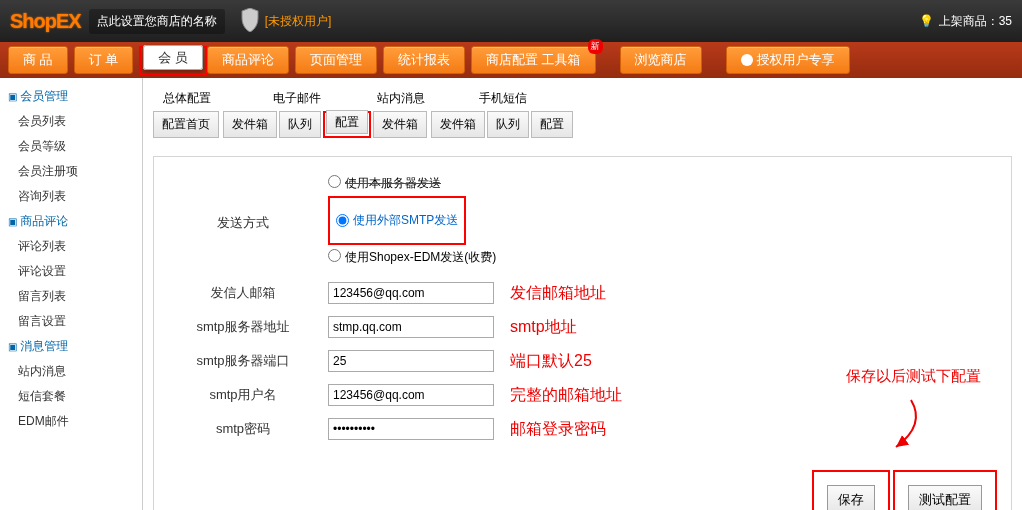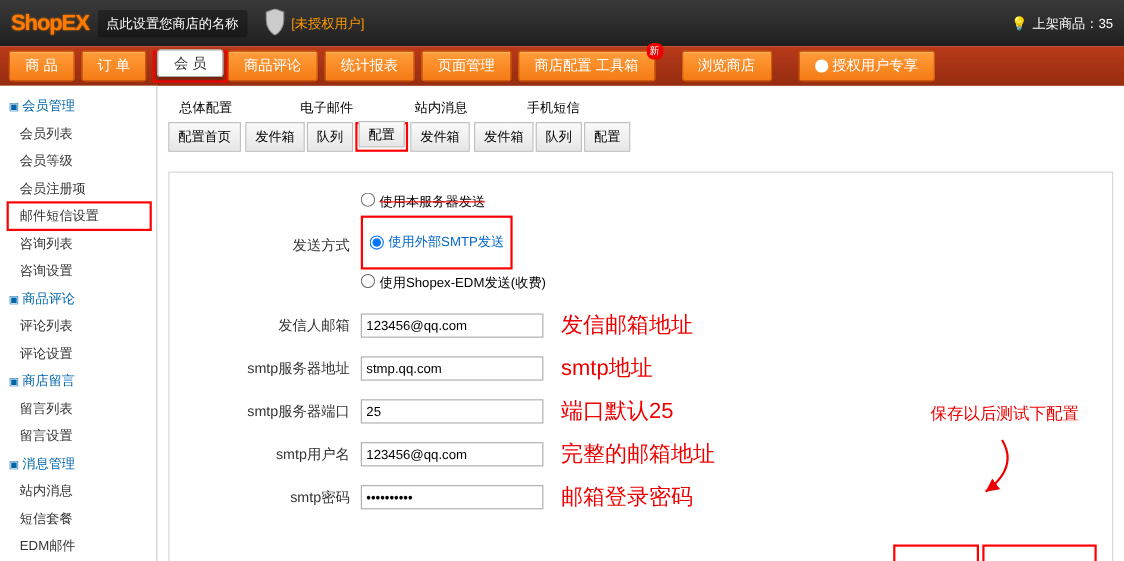--- a/index.html
+++ b/index.html
@@ -40,26 +40,26 @@
   .subtabs { display: flex; border-bottom: none; }
   .subtab-group { margin-right: 2px; }
   .subtab-hdr { text-align: center; font-size: 12px; padding: 4px 0; }
   .subtab-row { display: flex; }
   .subbtn { background: linear-gradient(#fafafa, #e6e6e6); border: 1px solid #bbb; padding: 4px 8px; margin-right: 2px; font-size: 12px; cursor: pointer; }
   .highlight-cfg { border: 2px solid red; padding: 1px; display: inline-block; }
   .highlight-cfg .subbtn { margin-right: 0; }
   
   .form-card { border: 1px solid #d5d5d5; margin-top: 18px; padding: 18px 14px 14px 14px; position: relative; }
   .frow { display: flex; margin-bottom: 12px; align-items: center; }
-  .flabel { width: 160px; text-align: right; padding-right: 10px; color: #333; font-size: 13px; }
+  .flabel { width: 160px; text-align: center; padding-right: 10px; color: #333; font-size: 13px; }
   .radio-opt { display: flex; align-items: flex-start; margin-bottom: 4px; }
   .radio-opt input { margin-right: 4px; }
   .highlight-radio { border: 2px solid red; padding: 14px 6px; display: inline-flex; color: #0066cc; }
   input.txt { width: 166px; padding: 3px 4px; border: 1px solid #aaa; font-size: 12px; }
-  .annot { color: #e00; font-size: 20px; margin-left: 16px; }
+  .annot { color: #e00; font-size: 16px; margin-left: 16px; }
   
   .footer-btns { text-align: right; margin-top: 30px; }
   .btn-save, .btn-test { background: linear-gradient(#fafafa, #e6e6e6); border: 1px solid #999; padding: 5px 10px; font-size: 13px; cursor: pointer; }
   .highlight-btn { border: 2px solid red; padding: 13px; display: inline-block; text-decoration: underline; }
   
   .annot-save { position: absolute; right: 30px; top: 210px; color: #e00; font-size: 15px; }
   .arrow-svg { position: absolute; right: 80px; top: 238px; }
 </style>
 </head>
 <body>
@@ -77,52 +77,49 @@
   <span class="shelf">上架商品：35</span>
 </div>
 
 <div class="nav">
   <span class="nav-btn">商 品</span>
   <span class="nav-btn">订 单</span>
   <span class="highlight-member">
     <span class="nav-btn active">会 员</span>
   </span>
   <span class="nav-btn">商品评论</span>
+  <span class="nav-btn">页面管理</span>
   <span class="nav-btn">统计报表</span>
-  <span class="nav-btn">页面管理</span>
   <span class="nav-btn" style="position:relative">
     <span>商店配置  工具箱</span>
     <span class="badge-new">新</span>
   </span>
   <span style="width:18px"></span>
   <span class="nav-btn flat">浏览商店</span>
   <span style="width:18px"></span>
   <span class="nav-btn flat user-btn">
     <span class="user-ico"></span>
     <span>授权用户专享</span>
   </span>
 </div>
 
 <div class="main">
 
   <div class="sidebar">
     <div class="side-group">会员管理</div>
     <div class="side-item">会员列表</div>
     <div class="side-item">会员等级</div>
     <div class="side-item">会员注册项</div>
-    <div class="side-item highlight-side">邮件短信设置</div>
 
     <div class="side-item">咨询列表</div>
-    <div class="side-item">咨询设置</div>
 
     <div class="side-group">商品评论</div>
     <div class="side-item">评论列表</div>
     <div class="side-item">评论设置</div>
 
-    <div class="side-group">商店留言</div>
     <div class="side-item">留言列表</div>
     <div class="side-item">留言设置</div>
 
     <div class="side-group">消息管理</div>
     <div class="side-item">站内消息</div>
     <div class="side-item">短信套餐</div>
     <div class="side-item">EDM邮件</div>
   </div>
 
   <div class="content">

